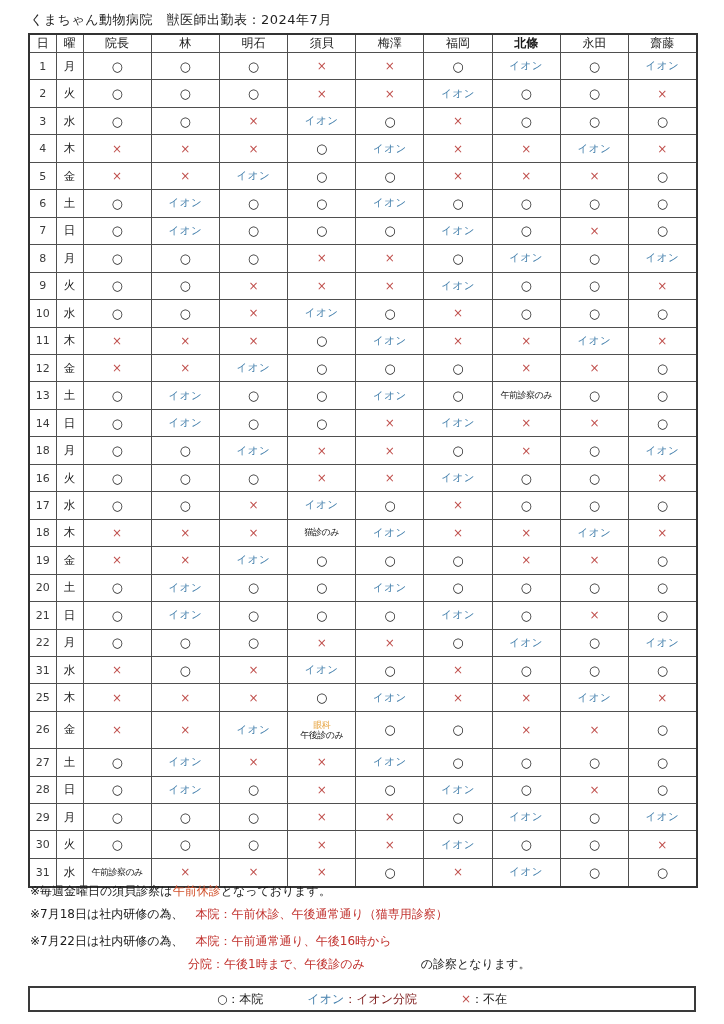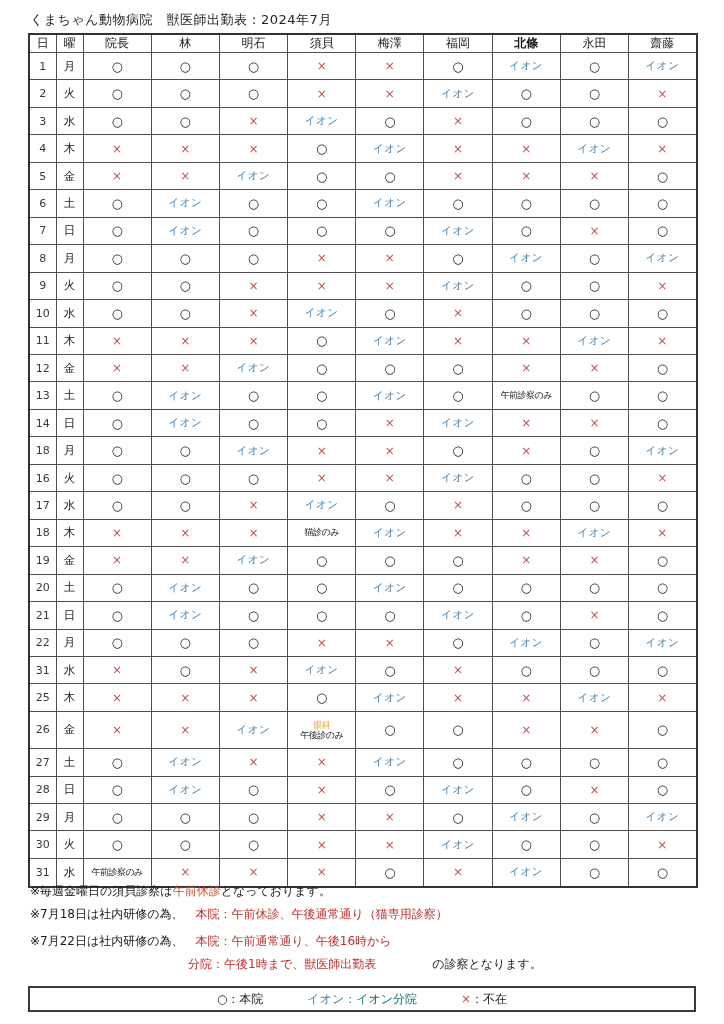--- a/index.html
+++ b/index.html
@@ -456,21 +456,21 @@
           <td class="sym-o">○</td>
           <td class="sym-o">○</td>
         </tr>
       </tbody>
   </table>
 
   <div class="notes" id="notes">
       <div class="note-line"><span class="seg" style="color: rgb(26, 26, 26);">※毎週金曜日の須貝診察は</span><span class="seg" style="color: rgb(210, 80, 42);">午前休診</span><span class="seg" style="color: rgb(26, 26, 26);">となっております。</span></div>
       <div class="note-line"><span class="seg" style="color: rgb(26, 26, 26);">※7月18日は社内研修の為、</span><span class="seg" style="color: rgb(192, 48, 44); margin-left: 12px;">本院：午前休診、午後通常通り（猫専用診察）</span></div>
       <div class="note-line pregap"><span class="seg" style="color: rgb(26, 26, 26);">※7月22日は社内研修の為、</span><span class="seg" style="color: rgb(192, 48, 44); margin-left: 12px;">本院：午前通常通り、午後16時から</span></div>
-      <div class="note-line indent"><span class="seg" style="color: rgb(192, 48, 44);">分院：午後1時まで、獣医師出勤表</span><span class="seg" style="color: rgb(26, 26, 26); margin-left: 56px;">の診察となります。</span></div>
+      <div class="note-line indent"><span class="seg" style="color: rgb(192, 48, 44);">分院：午後1時まで、午後診のみ</span><span class="seg" style="color: rgb(26, 26, 26); margin-left: 56px;">の診察となります。</span></div>
     </div>
 
   <div class="legend-box" id="legend">
       <div class="legend-item"><span style="color: rgb(26, 26, 26);">○：本院</span></div>
-      <div class="legend-item"><span style="color: rgb(70, 129, 173);">イオン</span><span style="color: #0f766e;">：イオン分院</span></div>
+      <div class="legend-item"><span style="color: rgb(70, 129, 173);">イオン</span><span style="color: #7f1d1d;">：イオン分院</span></div>
       <div class="legend-item"><span style="color: rgb(192, 80, 77);">×</span><span style="color: rgb(26, 26, 26);">：不在</span></div>
     </div>
 </div>
 
 </body></html>

